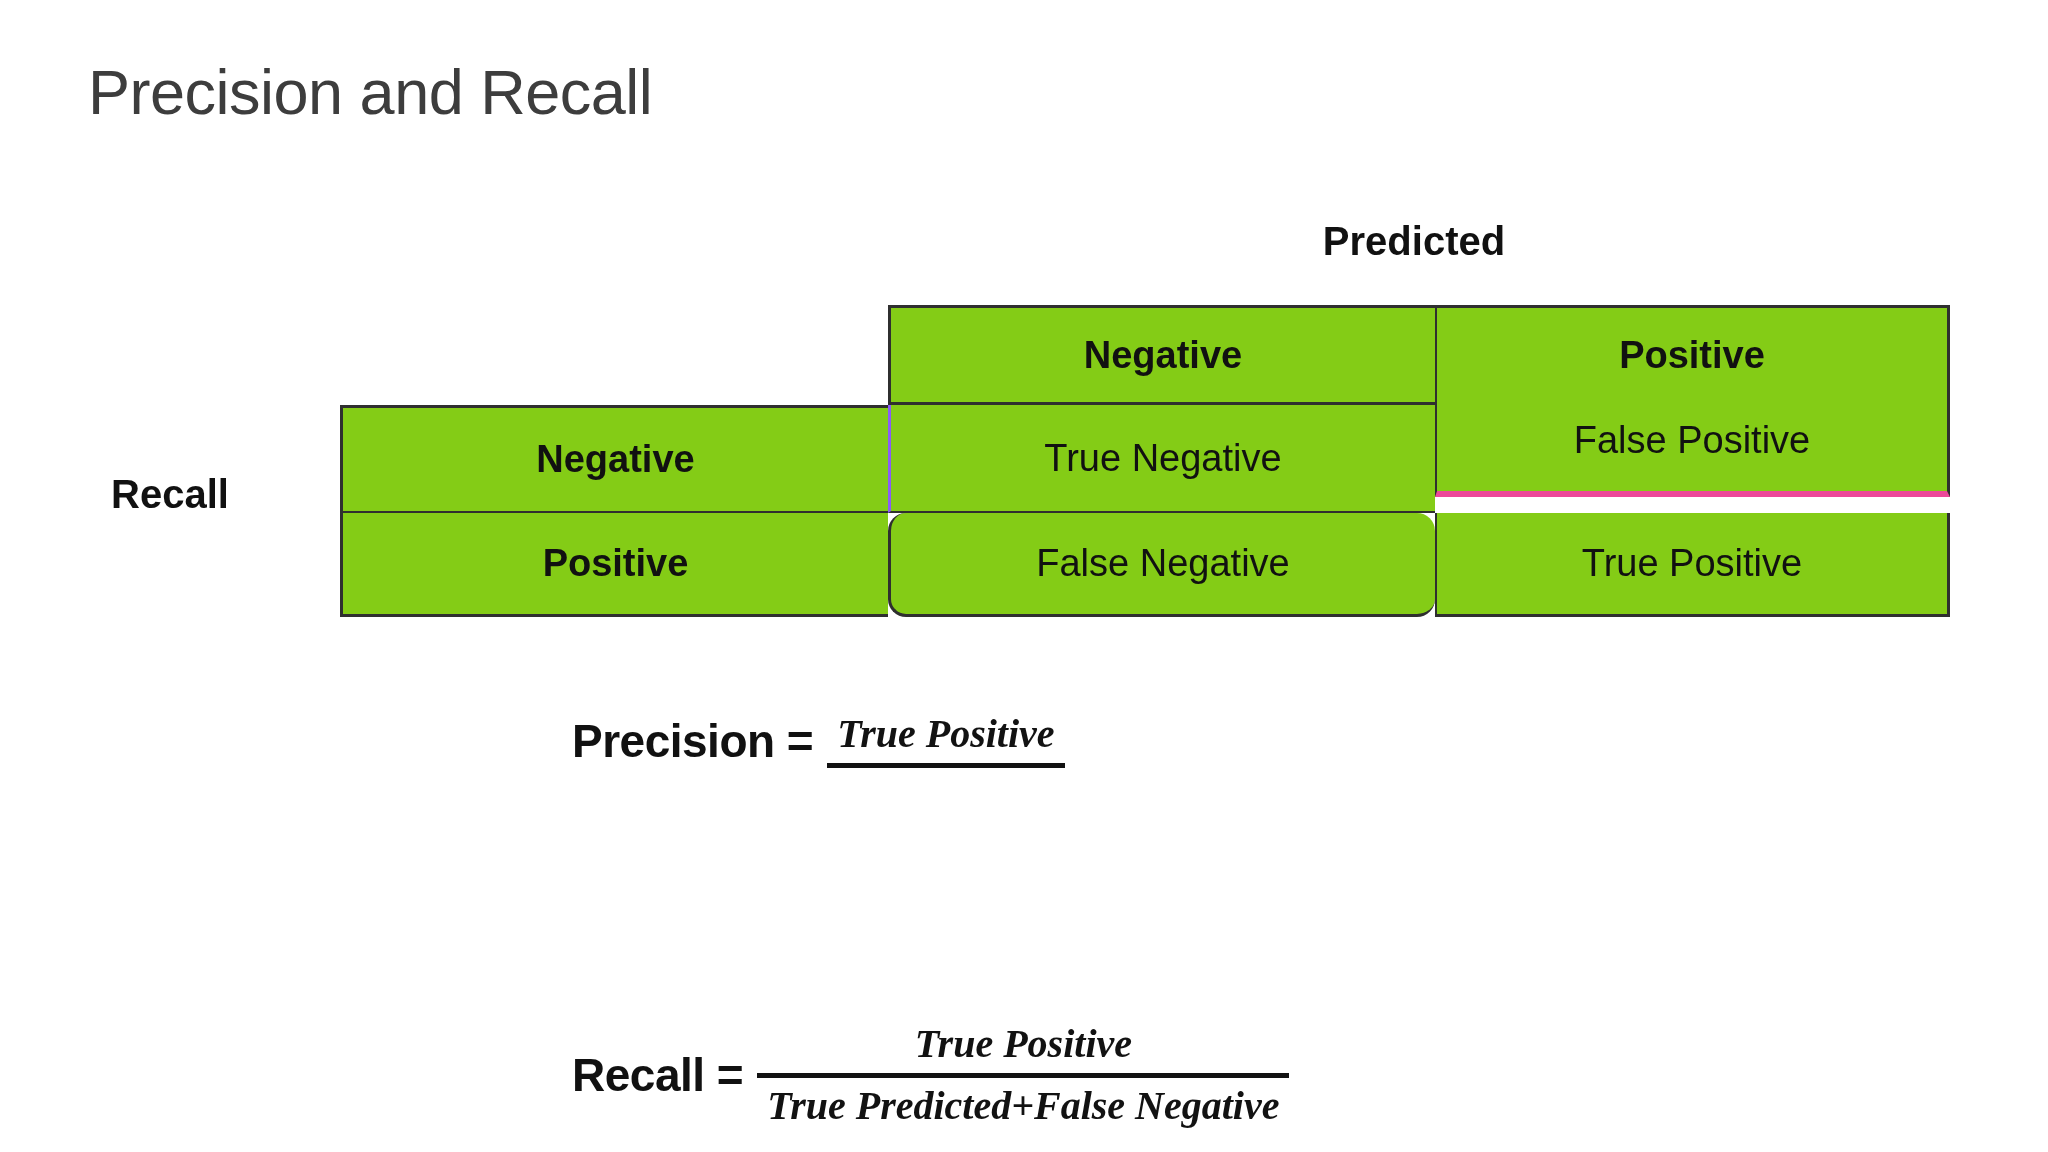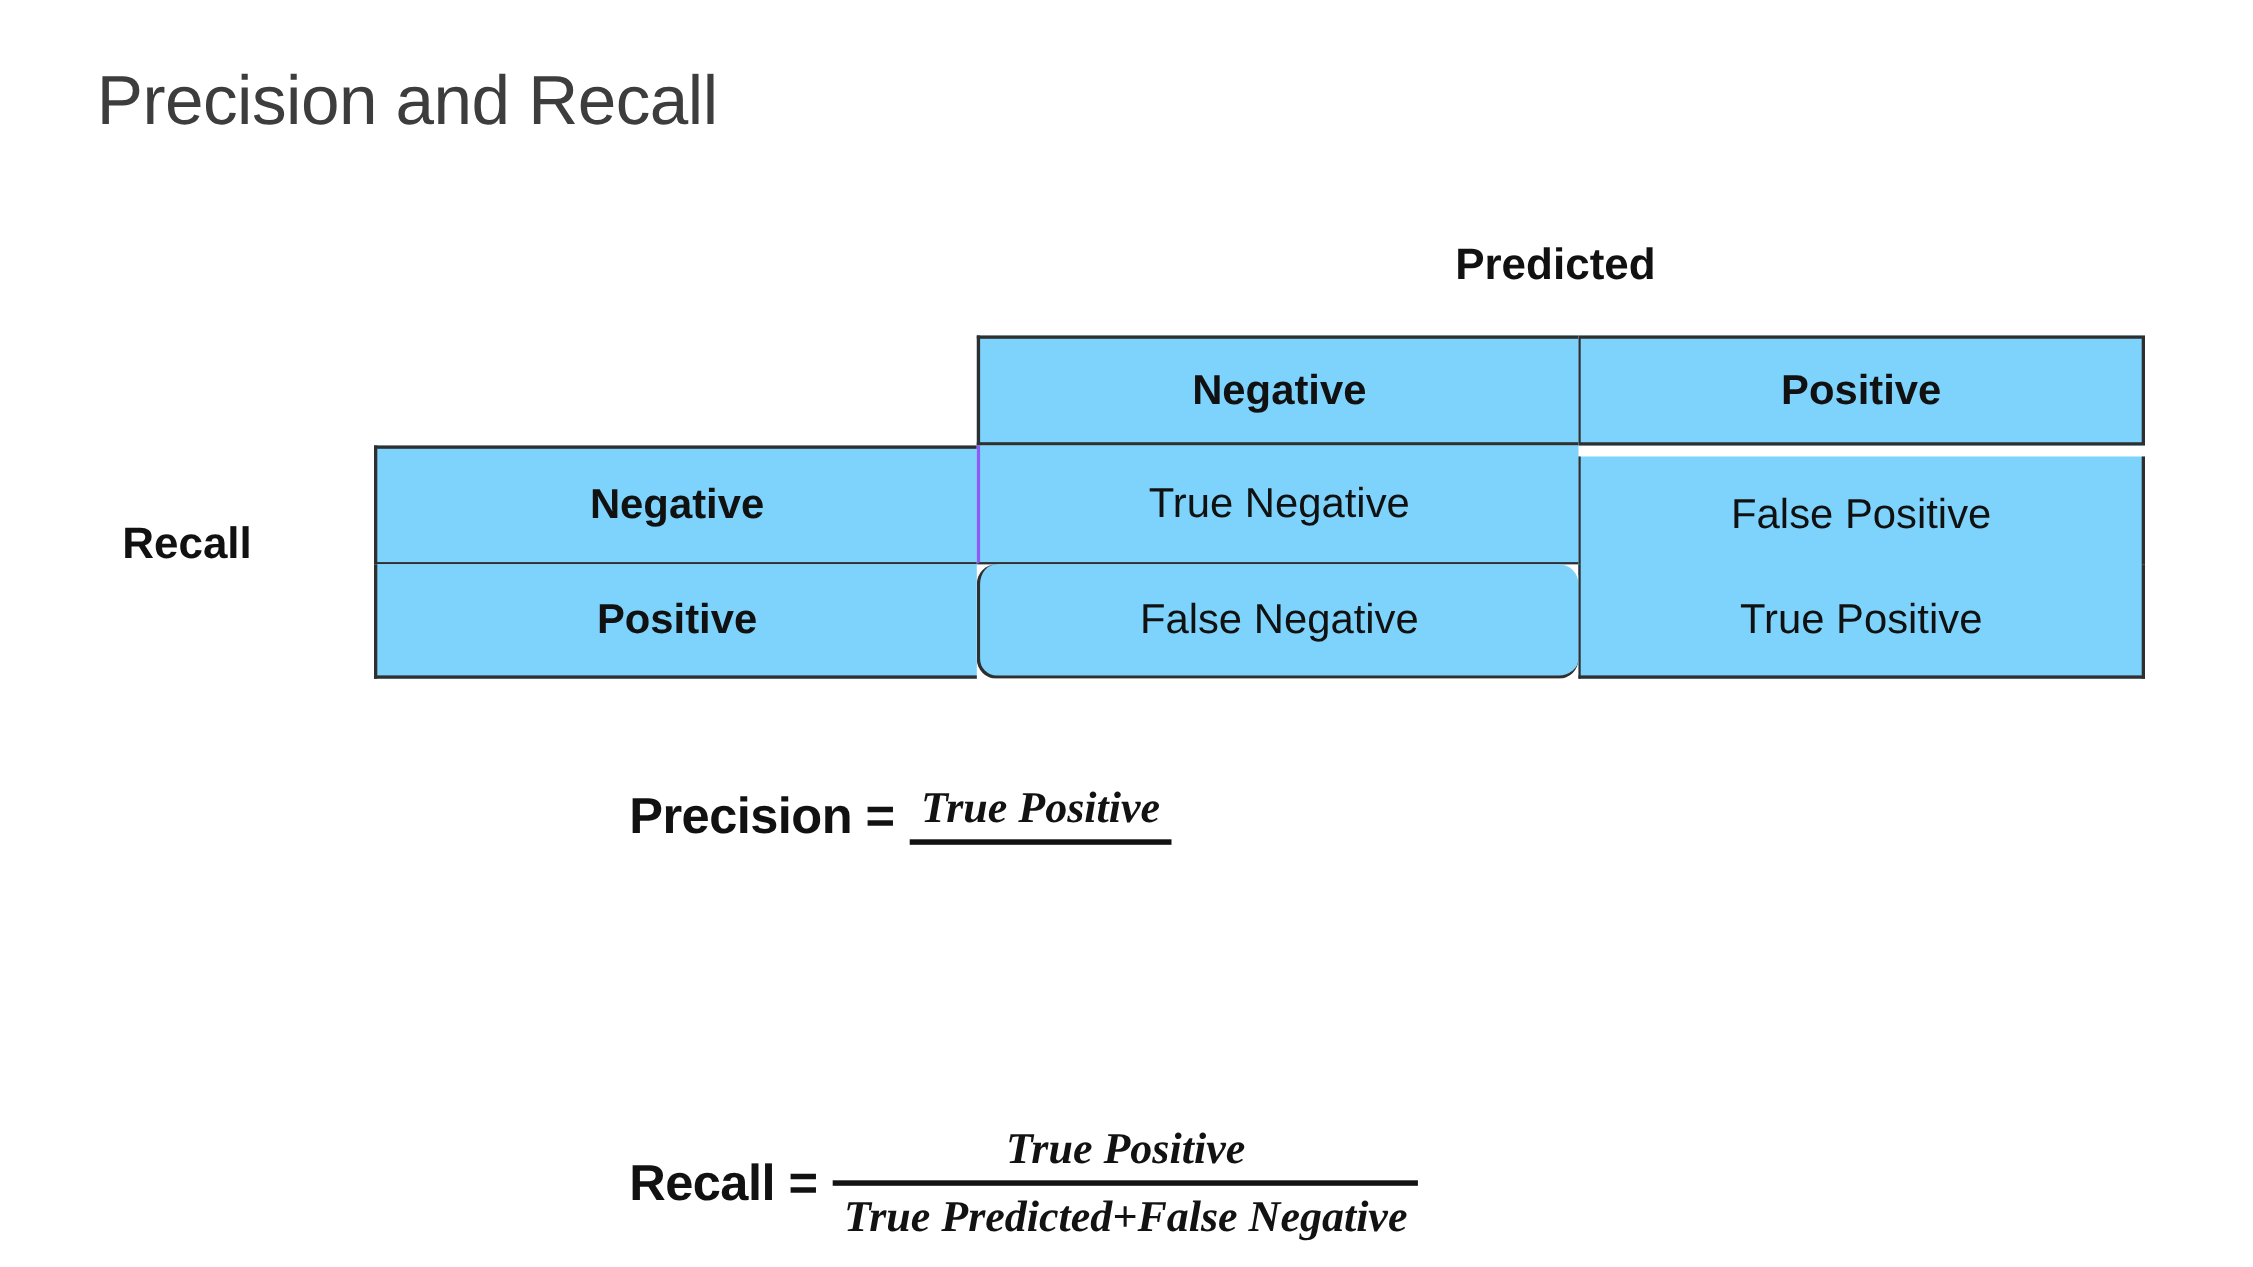--- a/index.html
+++ b/index.html
@@ -64,21 +64,21 @@
   }
   .mx-cell {
     position: absolute;
     box-sizing: border-box;
     display: flex;
     align-items: center;
     justify-content: center;
     font-size: 38px;
     color: #111111;
     white-space: nowrap;
-    background: #7dd3fc;
+    background: #84cc16;
   }
   .mx-head {
     font-weight: bold;
   }
   .mx-body {
     font-weight: normal;
   }
   .mx-rowhead {
     font-weight: bold;
   }
@@ -106,24 +106,24 @@
     border-top: 3px solid #2f2f2f;
     border-left: 3px solid #2f2f2f;
     border-bottom: 2px solid #2f2f2f;
   }
   .r1-neg {
     left: 548px; top: 100px; width: 547px; height: 108px;
     border-left: 3px solid #8b5cf6;
     border-bottom: 2px solid #2f2f2f;
   }
   .r1-pos {
-    left: 1095px; top: 110px; width: 515px; height: 108px;
+    left: 1095px; top: 84px; width: 515px; height: 108px;
     border-left: 2px solid #2f2f2f;
     border-right: 3px solid #2f2f2f;
-    border-bottom: 2px solid #ec4899;
+    border-bottom: 6px solid #ec4899;
   }
 
   
   .r2-label {
     left: 0; top: 208px; width: 548px; height: 104px;
     border-left: 3px solid #2f2f2f;
     border-bottom: 3px solid #2f2f2f;
   }
   .r2-neg {
     left: 548px; top: 208px; width: 547px; height: 104px;

